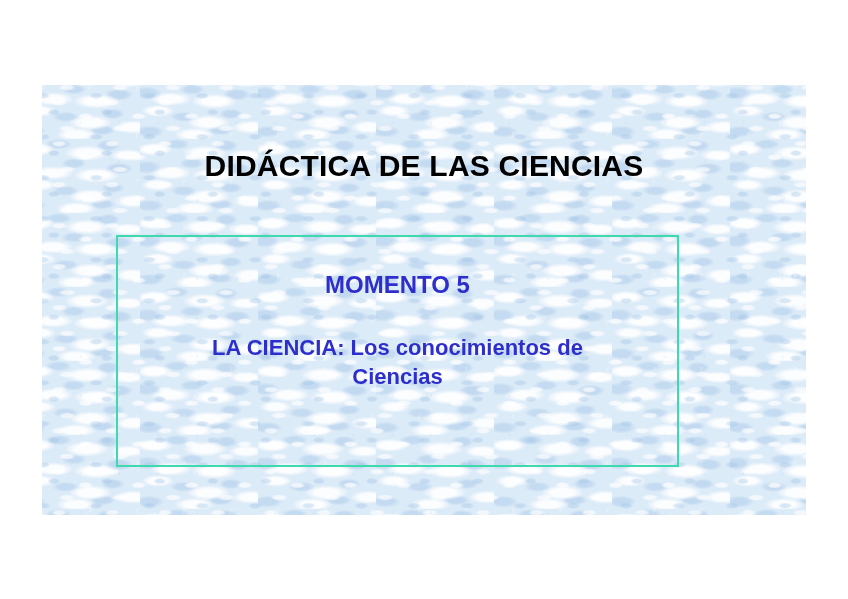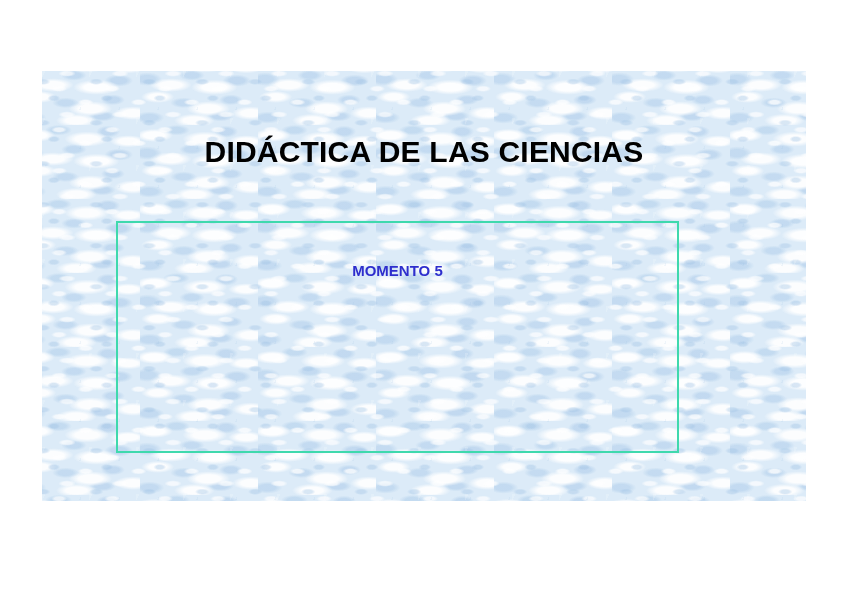--- a/index.html
+++ b/index.html
@@ -12,21 +12,21 @@
     height: 599px;
     position: relative;
     overflow: hidden;
     font-family: "Liberation Sans", sans-serif;
   }
 
   
   #slide {
     position: absolute;
     left: 42px;
-    top: 71px;
+    top: 85px;
     width: 764px;
     height: 430px;
     overflow: hidden;
     background-color: #dceaf7;
   }
 
   
   #slide .tex {
     position: absolute;
     inset: -20px;
@@ -113,21 +113,21 @@
     inset: 0;
   }
   #box-heading {
     position: absolute;
     left: 0;
     right: 0;
     top: 34px;
     text-align: center;
     color: #2e2ecd;
     font-weight: bold;
-    font-size: 15px;
+    font-size: 24px;
     line-height: 27px;
     white-space: nowrap;
   }
   #box-subheading {
     position: absolute;
     left: 8px;
     right: 8px;
     top: 96px;
     text-align: center;
     color: #2e2ecd;
@@ -147,17 +147,21 @@
 
   <div id="content">
 
     <div id="title">
       <span class="tline">DIDÁCTICA DE LAS CIENCIAS</span>
     </div>
 
     <div id="framed-box">
       <div class="box-inner">
         <div id="box-heading">MOMENTO 5</div>
+        <div id="box-subheading">
+          <span class="sline">LA CIENCIA: Los conocimientos de</span>
+          <span class="sline">Ciencias</span>
+        </div>
       </div>
     </div>
 
   </div>
 </div>
 
 </body></html>

